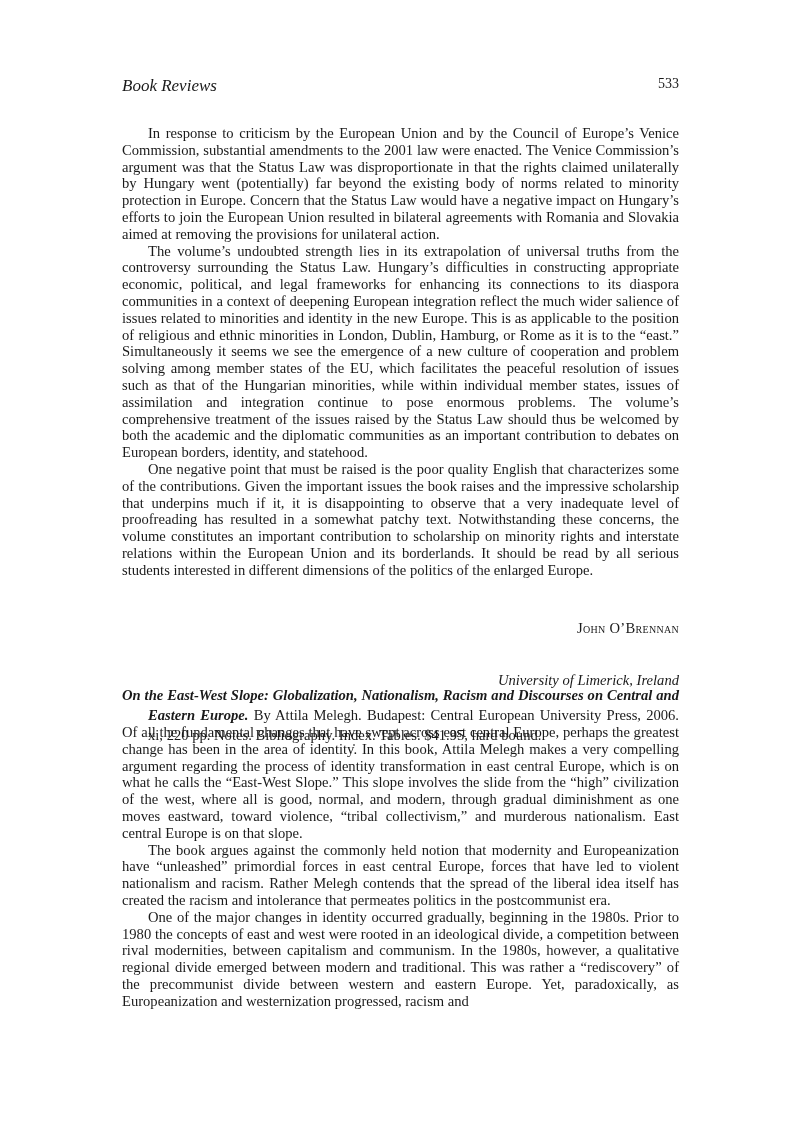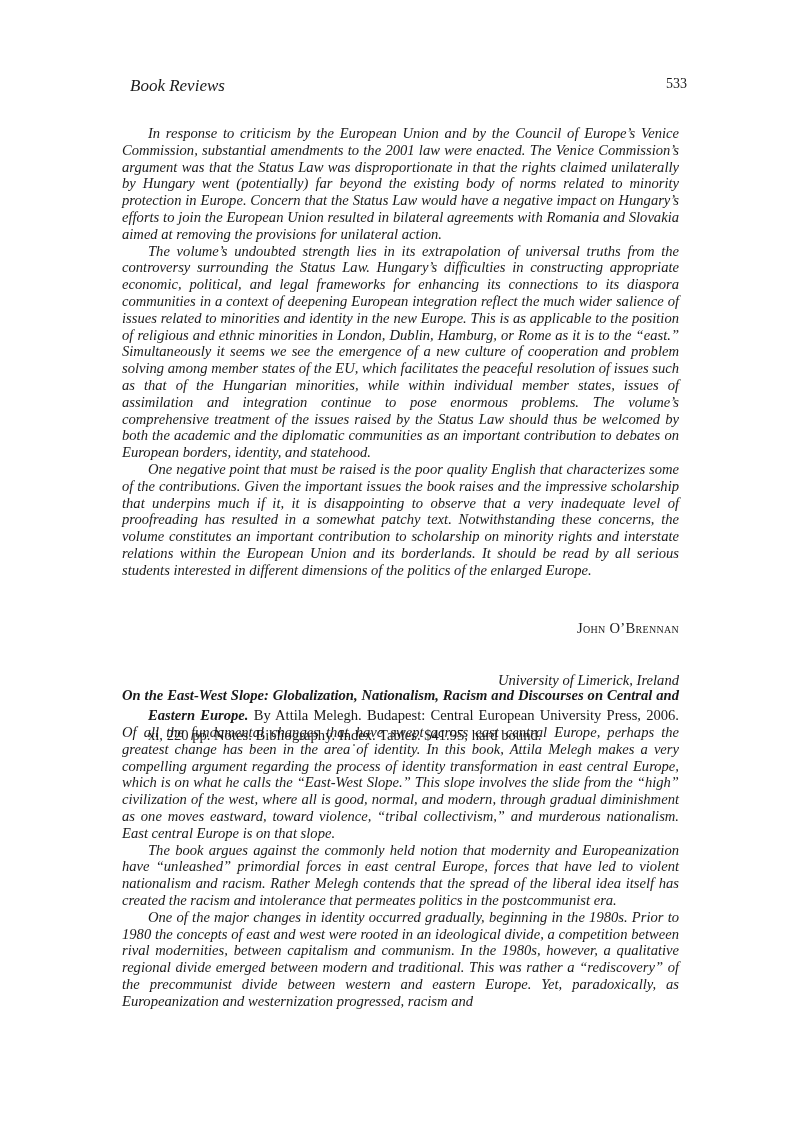--- a/index.html
+++ b/index.html
@@ -17,21 +17,21 @@
     }
     .page {
       position: absolute;
       left: 122px;
       top: 0;
       width: 557px;
     }
     .running-head {
       position: absolute;
       top: 76px;
-      left: 8px;
+      left: 0;
       width: 557px;
       height: 24px;
     }
     .running-title {
       position: absolute;
       left: 0;
       top: 0;
       font-style: italic;
       font-size: 17px;
     }
@@ -39,21 +39,20 @@
       position: absolute;
       right: 0;
       top: 0;
       font-size: 14px;
     }
     .body-text {
       font-size: 14.6px;
       line-height: 16.8px;
       text-align: justify;
       hyphens: manual;
-      font-style: italic;
     }
     .body-text p {
       margin: 0;
       text-indent: 26px;
     }
     .body-text p.no-indent {
       text-indent: 0;
     }
     .section1 {
       position: absolute;

